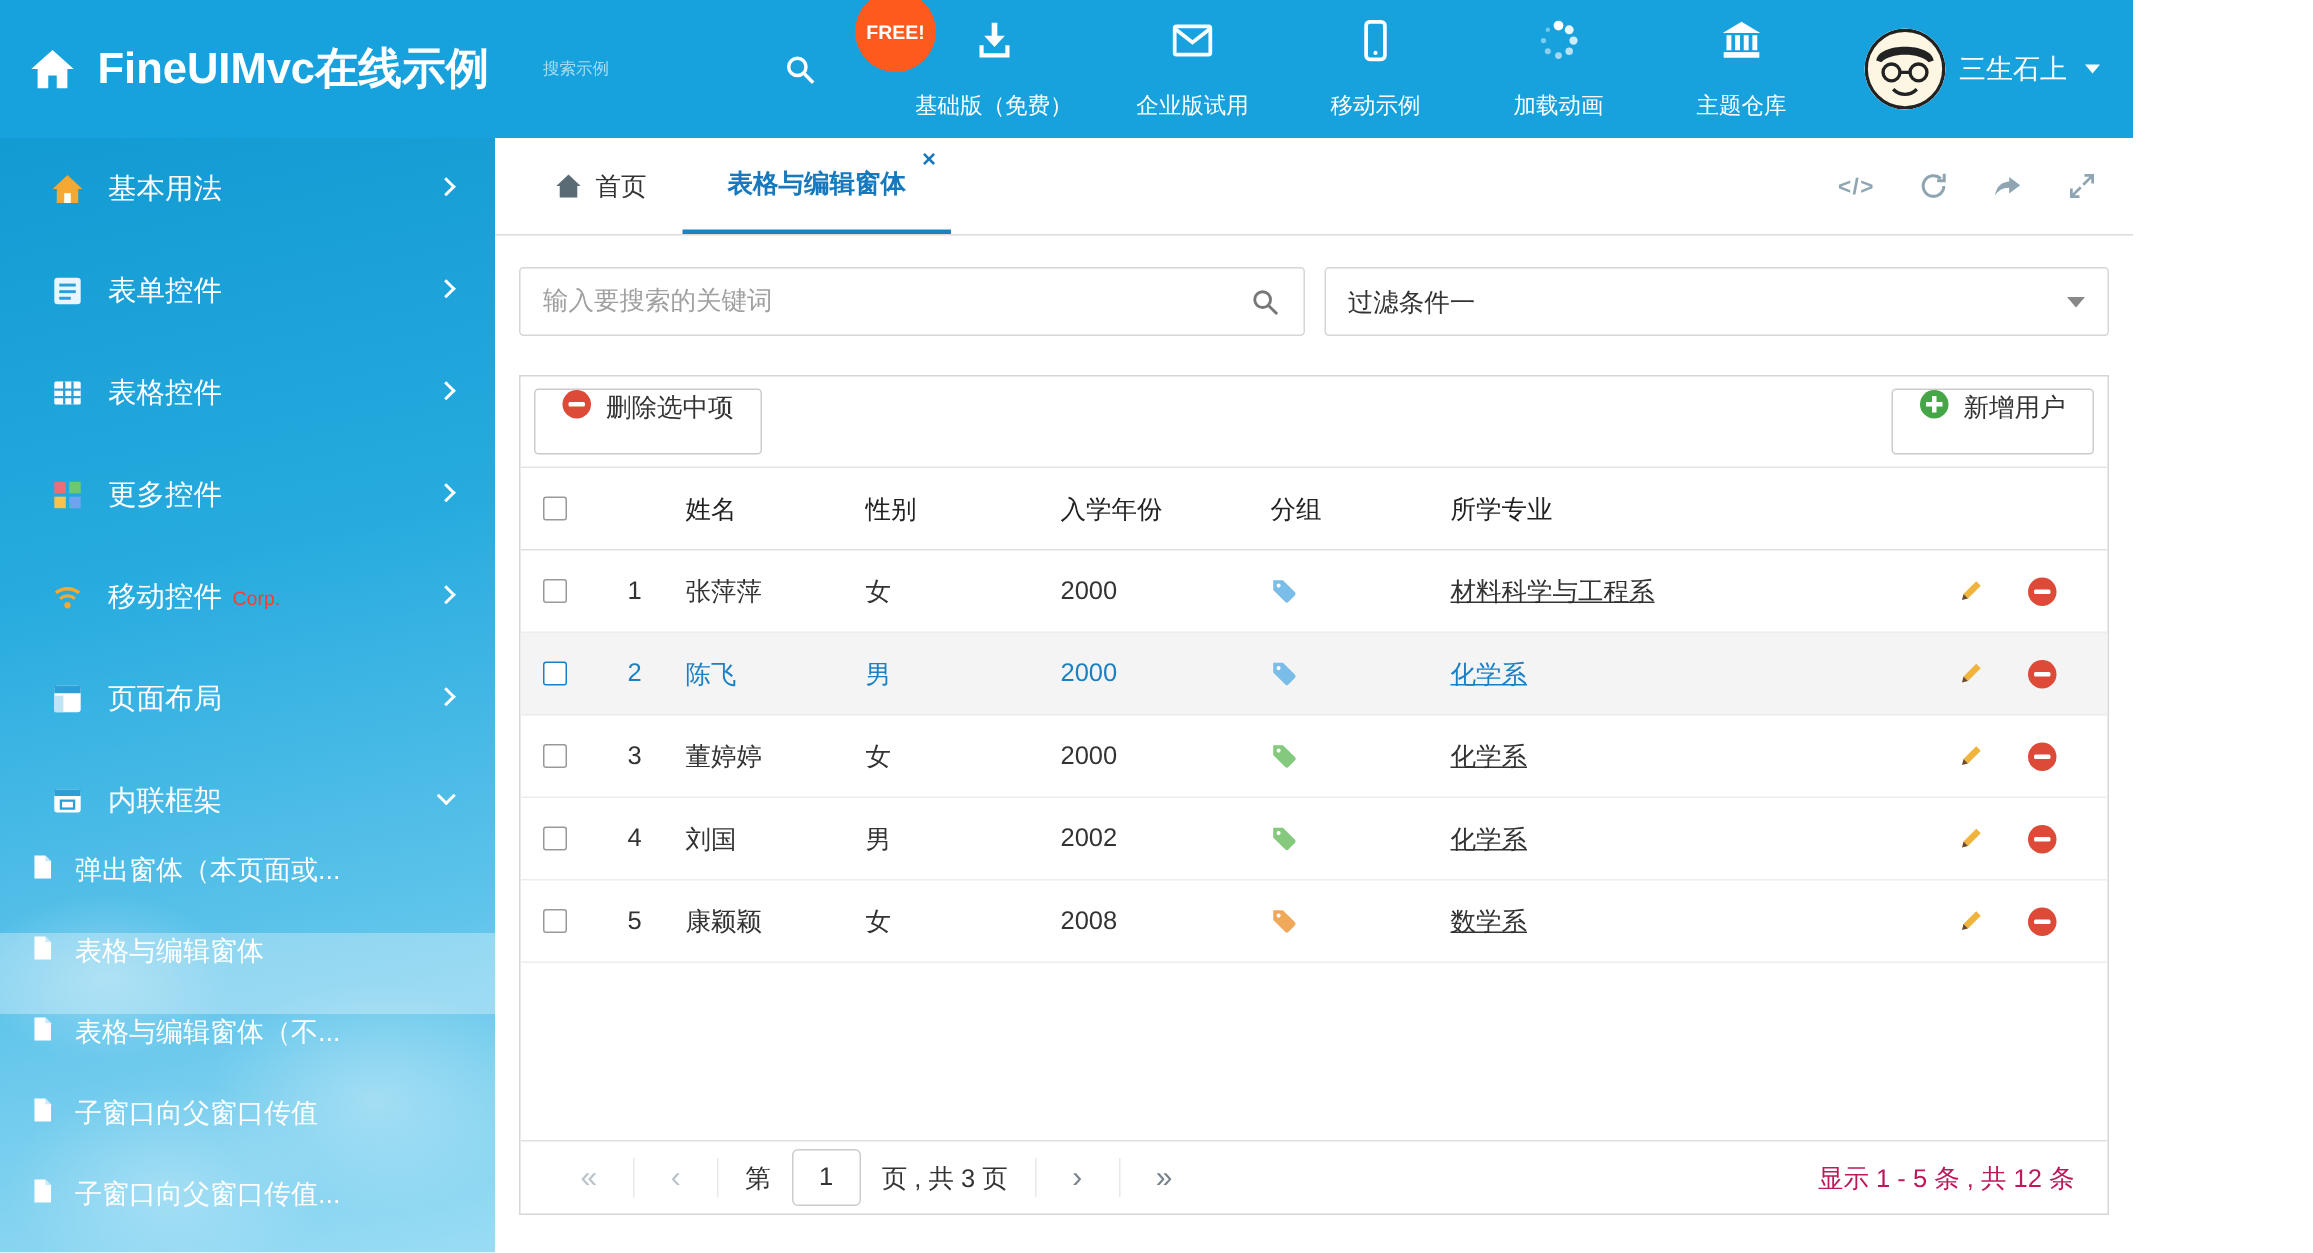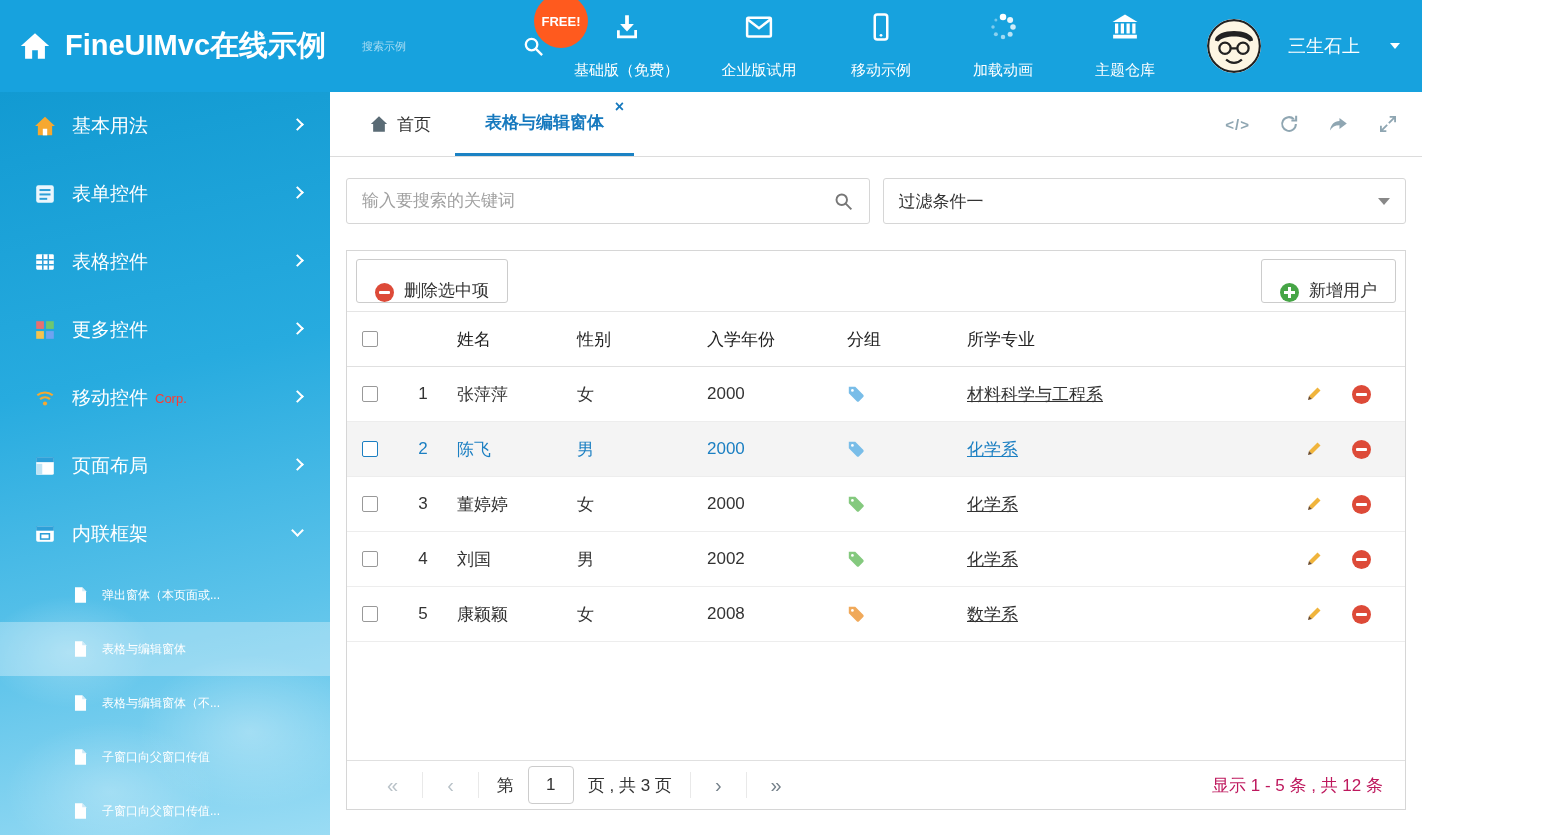--- a/index.html
+++ b/index.html
@@ -11,41 +11,41 @@
   header { height:92px; background:#17a2de; display:flex; align-items:center; position:relative; z-index:5; }
   .logo { display:flex; align-items:center; gap:13px; margin-left:18px; color:#fff; font-size:29px; font-weight:bold; white-space:nowrap; }
   .hsearch { display:flex; align-items:center; margin-left:36px; width:215px; }
   .hsearch input { background:transparent; border:none; outline:none; font-size:11px; color:#fff; width:160px; }
   .hsearch input::placeholder { color:rgba(255,255,255,.62); }
   .hnav { display:flex; margin-left:auto; align-items:center; gap:38px; }
   .hnav-item { display:flex; flex-direction:column; align-items:center; gap:19px; color:#fff; cursor:pointer; position:relative; min-width:84px; }
   .hnav-item .hlabel { font-size:15px; white-space:nowrap; }
   .free-badge { position:absolute; top:-18px; left:-40px; width:54px; height:54px; border-radius:50%;
     background:#ff5a1e; color:#fff; font-size:13px; font-weight:bold; display:flex; align-items:center; justify-content:center; z-index:6; }
-  .huser { display:flex; align-items:center; gap:27px; margin-left:40px; margin-right:22px; color:#fff; font-size:18px; cursor:pointer; white-space:nowrap; }
+  .huser { display:flex; align-items:center; gap:9px; margin-left:40px; margin-right:22px; color:#fff; font-size:18px; cursor:pointer; white-space:nowrap; }
   .avatar { width:54px; height:54px; border-radius:50%; background:#fff; overflow:hidden; display:flex; flex:none; }
   .user-caret { width:0; height:0; border-left:5px solid transparent; border-right:5px solid transparent; border-top:6px solid #fff; margin-left:3px; }
 
   
   .layout { display:flex; height:743px; }
 
   
   aside { width:330px; min-width:330px; color:#fff; overflow:hidden;
     background:
       radial-gradient(120px 80px at 70px 560px, rgba(255,255,255,.28), rgba(255,255,255,0) 70%),
       radial-gradient(160px 110px at 250px 640px, rgba(255,255,255,.30), rgba(255,255,255,0) 70%),
       radial-gradient(150px 100px at 110px 700px, rgba(255,255,255,.26), rgba(255,255,255,0) 70%),
       linear-gradient(168deg, #129ad2 0%, #27abdf 38%, #5cc3ea 70%, #9adcf4 100%); }
   .side-item { height:68px; display:flex; align-items:center; padding:0 24px 0 34px; font-size:19px; cursor:pointer; position:relative; }
   .sicon { width:22px; height:22px; margin-right:16px; display:flex; flex:none; }
   .chev { width:9px; height:9px; border-top:2px solid #fff; border-right:2px solid #fff; position:absolute; right:28px; top:calc(50% - 6px); }
   .chev.right { transform:rotate(45deg); }
   .chev.down { transform:rotate(135deg); top:calc(50% - 8px); }
   .corp { color:#ff3b30; font-size:13px; margin-left:7px; }
-  .side-sub { height:54px; display:flex; align-items:center; padding-left:72px; font-size:12px; cursor:pointer; white-space:nowrap; }
+  .side-sub { height:54px; display:flex; align-items:flex-start; padding-left:20px; font-size:18px; cursor:pointer; white-space:nowrap; }
   .ficon { margin-right:13px; display:flex; flex:none; }
   .side-sub.active { background:rgba(255,255,255,.32); }
 
   
   main { flex:1; background:#fff; display:flex; flex-direction:column; min-width:0; }
   .tabbar { height:65px; border-bottom:1px solid #dcdcdc; display:flex; align-items:stretch; padding-left:16px; }
   .tab { display:flex; align-items:center; gap:9px; padding:0 24px; font-size:17px; color:#333; cursor:pointer; }
   .tab.active { color:#1679be; font-weight:bold; border-bottom:3px solid #1b82c4; position:relative; padding:0 30px; }
   .tab-close { position:absolute; top:7px; right:10px; font-size:16px; font-weight:bold; color:#1679be; line-height:1; cursor:pointer; }
   .tab-tools { margin-left:auto; display:flex; align-items:center; gap:28px; padding-right:24px; color:#8fa6b2; }
@@ -55,21 +55,21 @@
   .filter-row { display:flex; gap:13px; margin:21px 16px 0; }
   .searchbox, .dropdown { flex:1; height:46px; border:1px solid #d6d6d6; border-radius:3px; display:flex; align-items:center; padding:0 15px; font-size:17px; background:#fff; }
   .searchbox input { flex:1; border:none; outline:none; font-size:17px; color:#333; }
   .searchbox input::placeholder { color:#a0a0a0; }
   .mag-btn { display:flex; cursor:pointer; color:#777; }
   .dropdown { justify-content:space-between; color:#333; cursor:pointer; }
   .caret-down { width:0; height:0; border-left:6px solid transparent; border-right:6px solid transparent; border-top:7px solid #888; }
 
   .panel { margin:26px 16px 0; border:1px solid #d6d6d6; height:560px; display:flex; flex-direction:column; background:#fff; }
   .toolbar { display:flex; justify-content:space-between; padding:8px 9px; border-bottom:1px solid #e5e5e5; }
-  .btn { display:inline-flex; align-items:flex-end; gap:10px; height:44px; padding:0 18px; border:1px solid #ccc; border-radius:3px; background:#fff; font-size:17px; color:#333; cursor:pointer; }
+  .btn { display:inline-flex; align-items:flex-start; gap:10px; height:44px; padding:0 18px; border:1px solid #ccc; border-radius:3px; background:#fff; font-size:17px; color:#333; cursor:pointer; }
 
   .minus-circle { width:19px; height:19px; border-radius:50%; background:#dd4a38; position:relative; display:inline-block; flex:none; }
   .minus-circle::after { content:""; position:absolute; left:4px; right:4px; top:8px; height:3px; background:#fff; border-radius:1px; }
   .plus-circle { width:19px; height:19px; border-radius:50%; background:#46a546; position:relative; display:inline-block; flex:none; }
   .plus-circle::before { content:""; position:absolute; top:4px; bottom:4px; left:8px; width:3px; background:#fff; }
   .plus-circle::after { content:""; position:absolute; left:4px; right:4px; top:8px; height:3px; background:#fff; }
 
   .gridwrap { flex:1; overflow:hidden; }
   .gridhead, .trow { display:grid; grid-template-columns:46px 60px 120px 130px 140px 120px 1fr 120px; align-items:center; min-height:55px; }
   .gridhead { border-bottom:1px solid #e0e0e0; font-size:17px; color:#222; }

